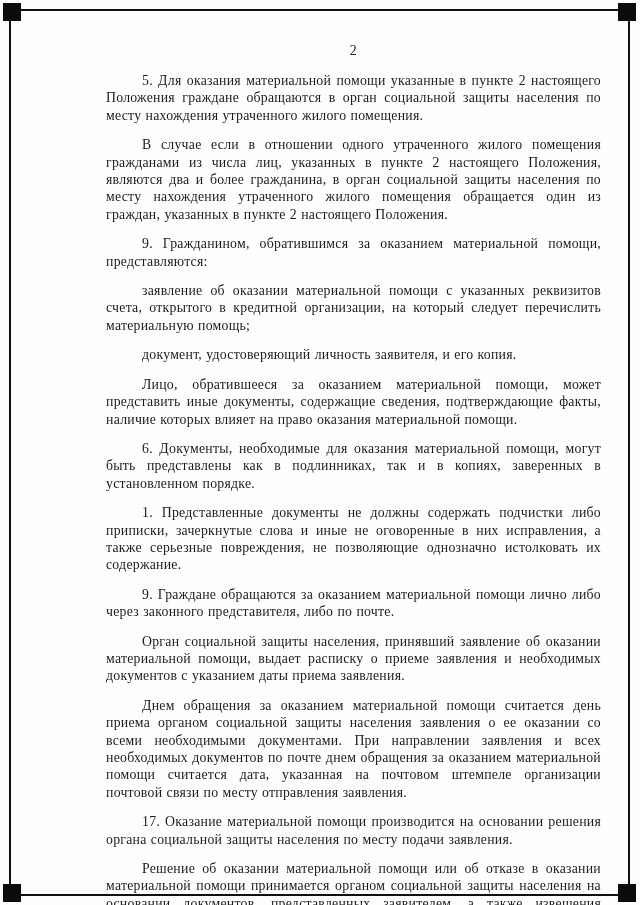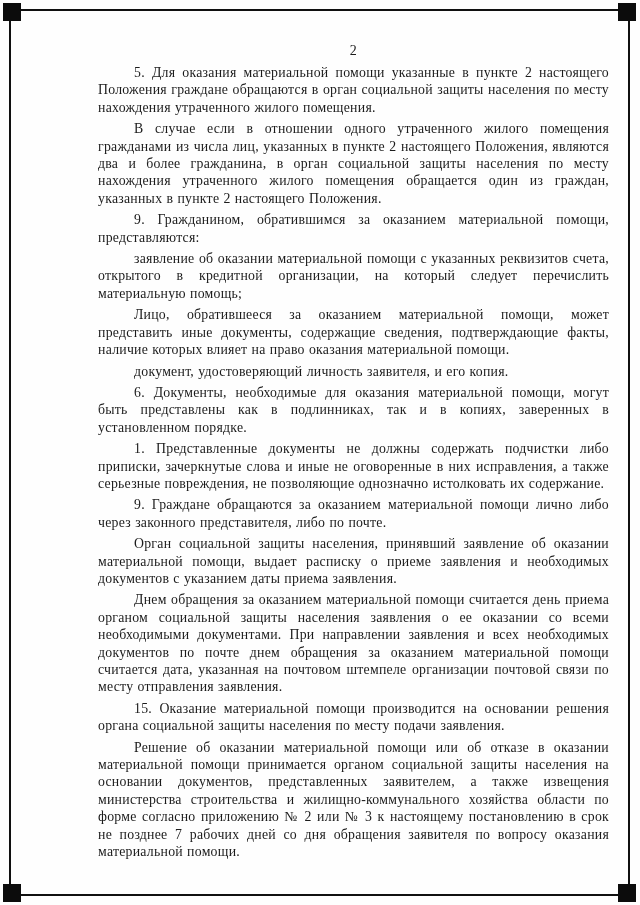--- a/index.html
+++ b/index.html
@@ -44,21 +44,21 @@
     color: #1b1b1b;
   }
   .page-number {
     text-align: center;
     font-size: 14px;
     line-height: 18px;
     margin-bottom: 4px;
     letter-spacing: 0.5px;
   }
   .body-text p {
-    margin: 4px;
+    margin: 12px;
     padding: 0;
     font-size: 13.8px;
     line-height: 17.4px;
     text-align: justify;
     text-indent: 36px;
     letter-spacing: 0.25px;
     word-spacing: 0.5px;
   }
 </style>
 </head>
@@ -72,25 +72,25 @@
   <div class="corner bl"></div>
   <div class="corner br"></div>
 
   <div class="content">
     <div class="page-number">2</div>
     <div class="body-text">
       <p>5. Для оказания материальной помощи указанные в пункте 2 настоящего Положения граждане обращаются в орган социальной защиты населения по месту нахождения утраченного жилого помещения.</p>
       <p>В случае если в отношении одного утраченного жилого помещения гражданами из числа лиц, указанных в пункте 2 настоящего Положения, являются два и более гражданина, в орган социальной защиты населения по месту нахождения утраченного жилого помещения обращается один из граждан, указанных в пункте 2 настоящего Положения.</p>
       <p>9. Гражданином, обратившимся за оказанием материальной помощи, представляются:</p>
       <p>заявление об оказании материальной помощи с указанных реквизитов счета, открытого в кредитной организации, на который следует перечислить материальную помощь;</p>
+      <p>документ, удостоверяющий личность заявителя, и его копия.</p>
       <p>Лицо, обратившееся за оказанием материальной помощи, может представить иные документы, содержащие сведения, подтверждающие факты, наличие которых влияет на право оказания материальной помощи.</p>
-      <p>документ, удостоверяющий личность заявителя, и его копия.</p>
       <p>6. Документы, необходимые для оказания материальной помощи, могут быть представлены как в подлинниках, так и в копиях, заверенных в установленном порядке.</p>
       <p>1. Представленные документы не должны содержать подчистки либо приписки, зачеркнутые слова и иные не оговоренные в них исправления, а также серьезные повреждения, не позволяющие однозначно истолковать их содержание.</p>
       <p>9. Граждане обращаются за оказанием материальной помощи лично либо через законного представителя, либо по почте.</p>
       <p>Орган социальной защиты населения, принявший заявление об оказании материальной помощи, выдает расписку о приеме заявления и необходимых документов с указанием даты приема заявления.</p>
       <p>Днем обращения за оказанием материальной помощи считается день приема органом социальной защиты населения заявления о ее оказании со всеми необходимыми документами. При направлении заявления и всех необходимых документов по почте днем обращения за оказанием материальной помощи считается дата, указанная на почтовом штемпеле организации почтовой связи по месту отправления заявления.</p>
-      <p>15. Оказание материальной помощи производится на основании решения органа социальной защиты населения по месту подачи заявления.</p>
+      <p>17. Оказание материальной помощи производится на основании решения органа социальной защиты населения по месту подачи заявления.</p>
       <p>Решение об оказании материальной помощи или об отказе в оказании материальной помощи принимается органом социальной защиты населения на основании документов, представленных заявителем, а также извещения министерства строительства и жилищно-коммунального хозяйства области по форме согласно приложению № 2 или № 3 к настоящему постановлению в срок не позднее 7 рабочих дней со дня обращения заявителя по вопросу оказания материальной помощи.</p>
     </div>
   </div>
 
 </div>
 
 </body></html>

